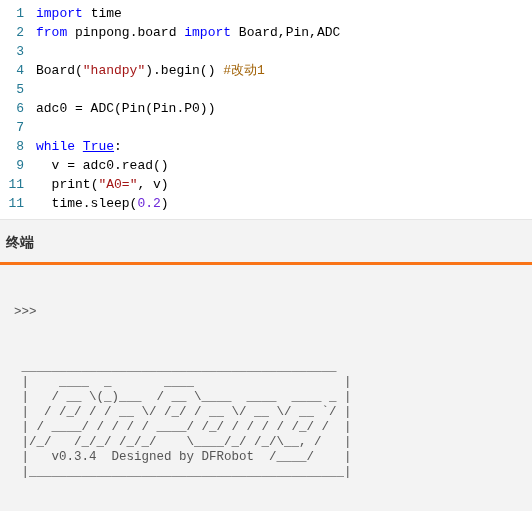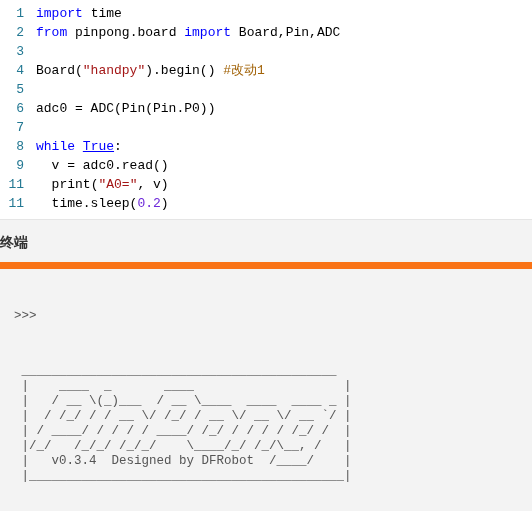--- a/index.html
+++ b/index.html
@@ -39,22 +39,22 @@
   .cmt { color: #a16207; }
   .fn { color: #000000; margin-top: 12px; }
   .divider {
     height: 6px;
     border-top: 1px solid #e5e5e5;
     background: #f3f3f3;
     margin-top: 6px;
   }
   .term-header {
     background: #f3f3f3;
-    padding: 9px 14px 10px 0;
-    border-bottom: 7px solid #f97316;
+    padding: 9px 14px 10px 6px;
+    border-bottom: 3px solid #f97316;
   }
   .term-title {
     font-family: "Microsoft YaHei", "PingFang SC", sans-serif;
     font-size: 14px;
     font-weight: 700;
     color: #333333;
   }
   .terminal {
     background: #f3f3f3;
     padding: 10px 14px 4px 14px;

